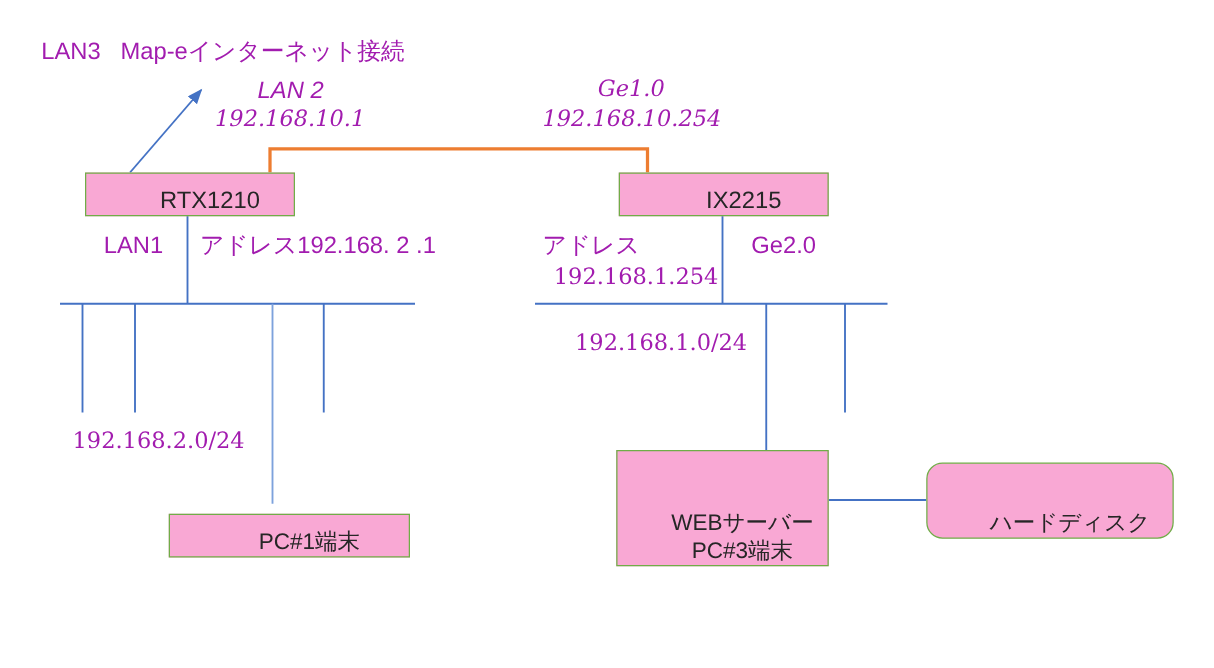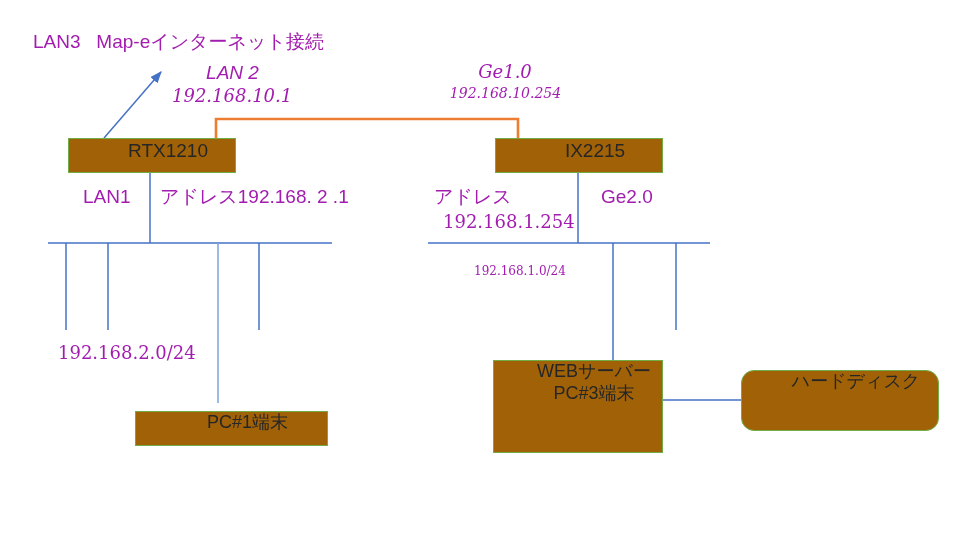--- a/index.html
+++ b/index.html
@@ -12,22 +12,22 @@
   #stage{position:absolute;left:0;top:0;width:971px;height:534px;}
   svg.wires{position:absolute;left:0;top:0;width:971px;height:534px;overflow:visible;}
 
   .lbl{position:absolute;white-space:pre;color:#a21caf;line-height:1.18;}
   .sans{font-family:"Liberation Sans",sans-serif;}
   .serif{font-family:"DejaVu Serif",serif;}
   .ctr{text-align:center;font-style:italic;}
 
   .node{
     position:absolute;box-sizing:border-box;
-    border:1.6px solid #70AD47;background:#a16207;
-    display:flex;align-items:flex-start;justify-content:center;
+    border:1.6px solid #70AD47;background:#f9a8d4;
+    display:flex;align-items:flex-end;justify-content:center;
     text-align:center;color:#262626;line-height:1.22;
     font-family:"Liberation Sans",sans-serif;
     padding-left:32px;
   }
   .node.round{border-radius:13px;}
   .node span{display:block;white-space:pre-line;}
 </style>
 </head>
 <body>
 
@@ -60,34 +60,34 @@
 
     <path d="M663,400 L741,400" stroke="#4472C4" stroke-width="1.5" fill="none"></path>
   </svg>
 
   <div class="lbl sans" style="left:33px;top:31px;font-size:19px;">LAN3   Map-eインターネット接続</div>
 
   <div class="lbl sans ctr" style="left:180px;top:62px;width:105px;font-size:19px;">LAN 2</div>
   <div class="lbl serif ctr" style="left:172px;top:85px;width:120px;font-size:18px;">192.168.10.1</div>
 
   <div class="lbl serif ctr" style="left:455px;top:61px;width:100px;font-size:18px;">Ge1.0</div>
-  <div class="lbl serif ctr" style="left:428px;top:85px;width:155px;font-size:14px;">192.168.10.254</div>
+  <div class="lbl serif ctr" style="left:428px;top:85px;width:155px;font-size:18px;">192.168.10.254</div>
 
   <div class="lbl sans" style="left:83px;top:186px;font-size:19px;">LAN1</div>
 
   <div class="lbl sans" style="left:160px;top:186px;font-size:19px;">アドレス192.168. 2 .1</div>
 
   <div class="lbl sans" style="left:434px;top:186px;font-size:19px;">アドレス</div>
   <div class="lbl serif" style="left:443px;top:211px;font-size:18px;">192.168.1.254</div>
 
   <div class="lbl sans" style="left:601px;top:186px;font-size:19px;">Ge2.0</div>
 
   <div class="lbl serif" style="left:58px;top:342px;font-size:18px;">192.168.2.0/24</div>
 
-  <div class="lbl serif" style="left:474px;top:264px;font-size:12px;text-align:center;">192.168.1.0/24</div>
+  <div class="lbl serif" style="left:460px;top:264px;font-size:18px;text-align:center;">192.168.1.0/24</div>
 
   <div class="node" style="left:68px;top:138px;width:168px;height:35px;">
     <span style="font-size:19px;">RTX1210</span>
   </div>
 
   <div class="node" style="left:495px;top:138px;width:168px;height:35px;">
     <span style="font-size:19px;">IX2215</span>
   </div>
 
   <div class="node" style="left:135px;top:411px;width:193px;height:35px;">

